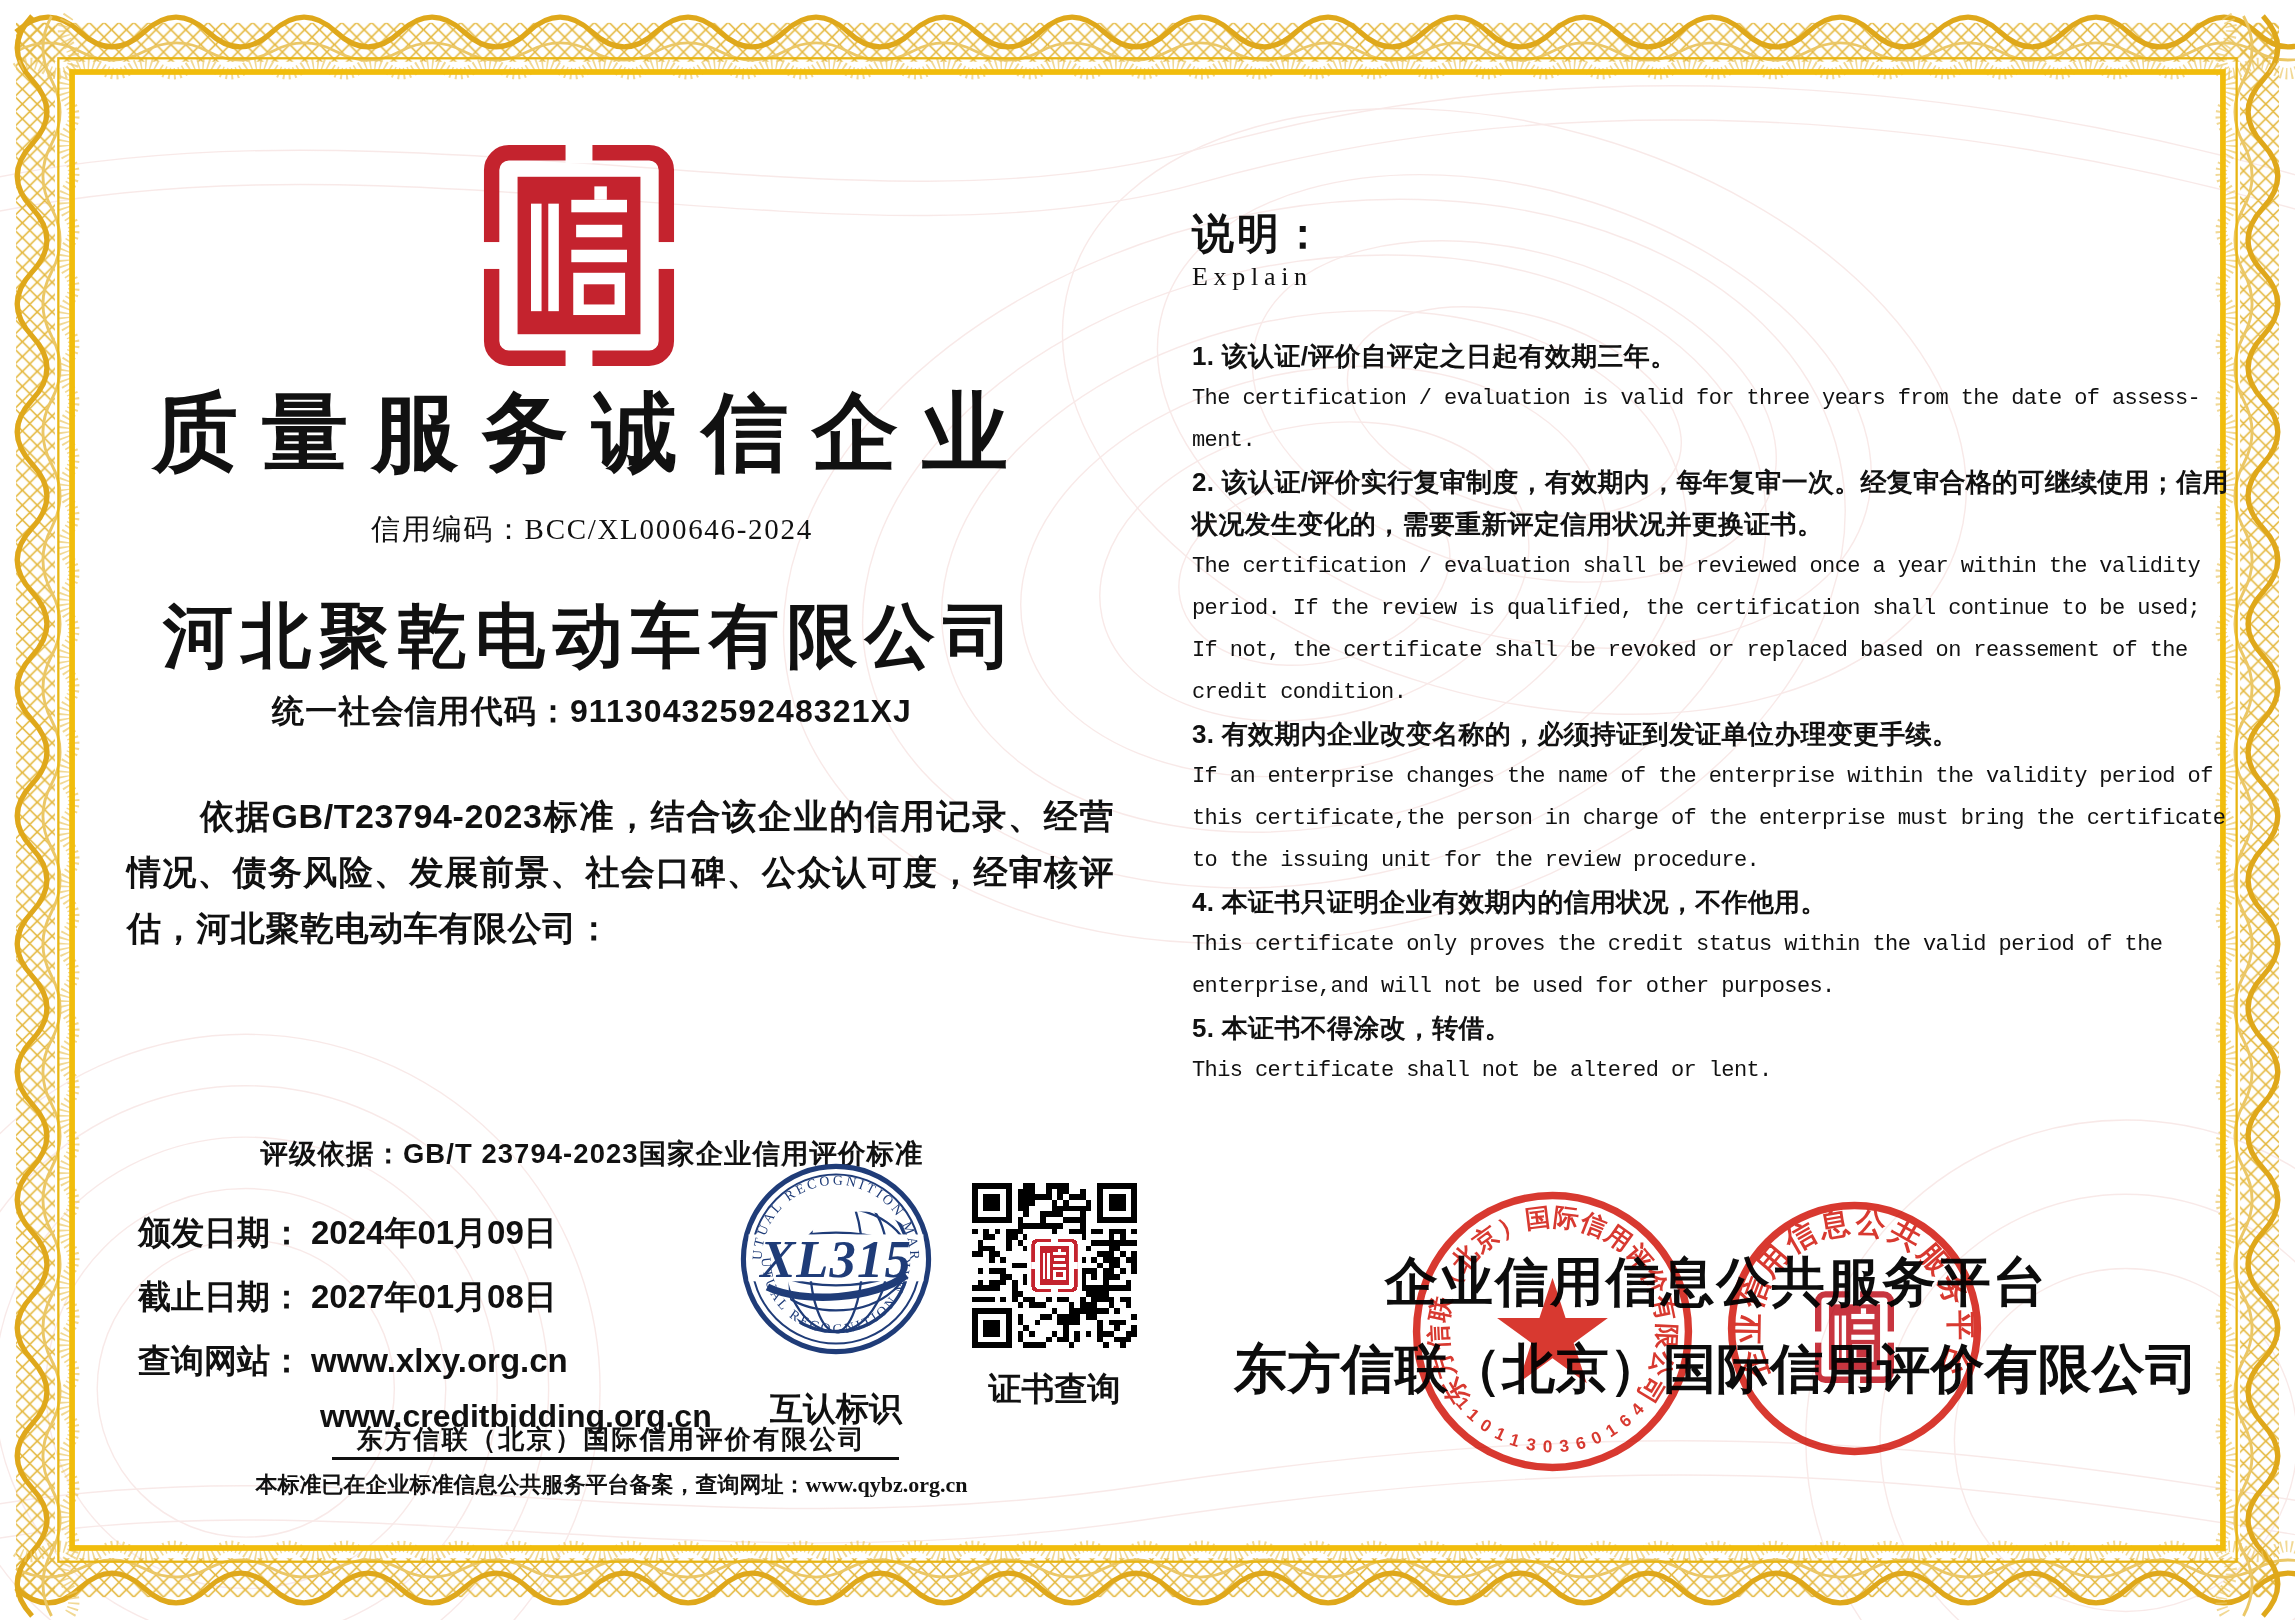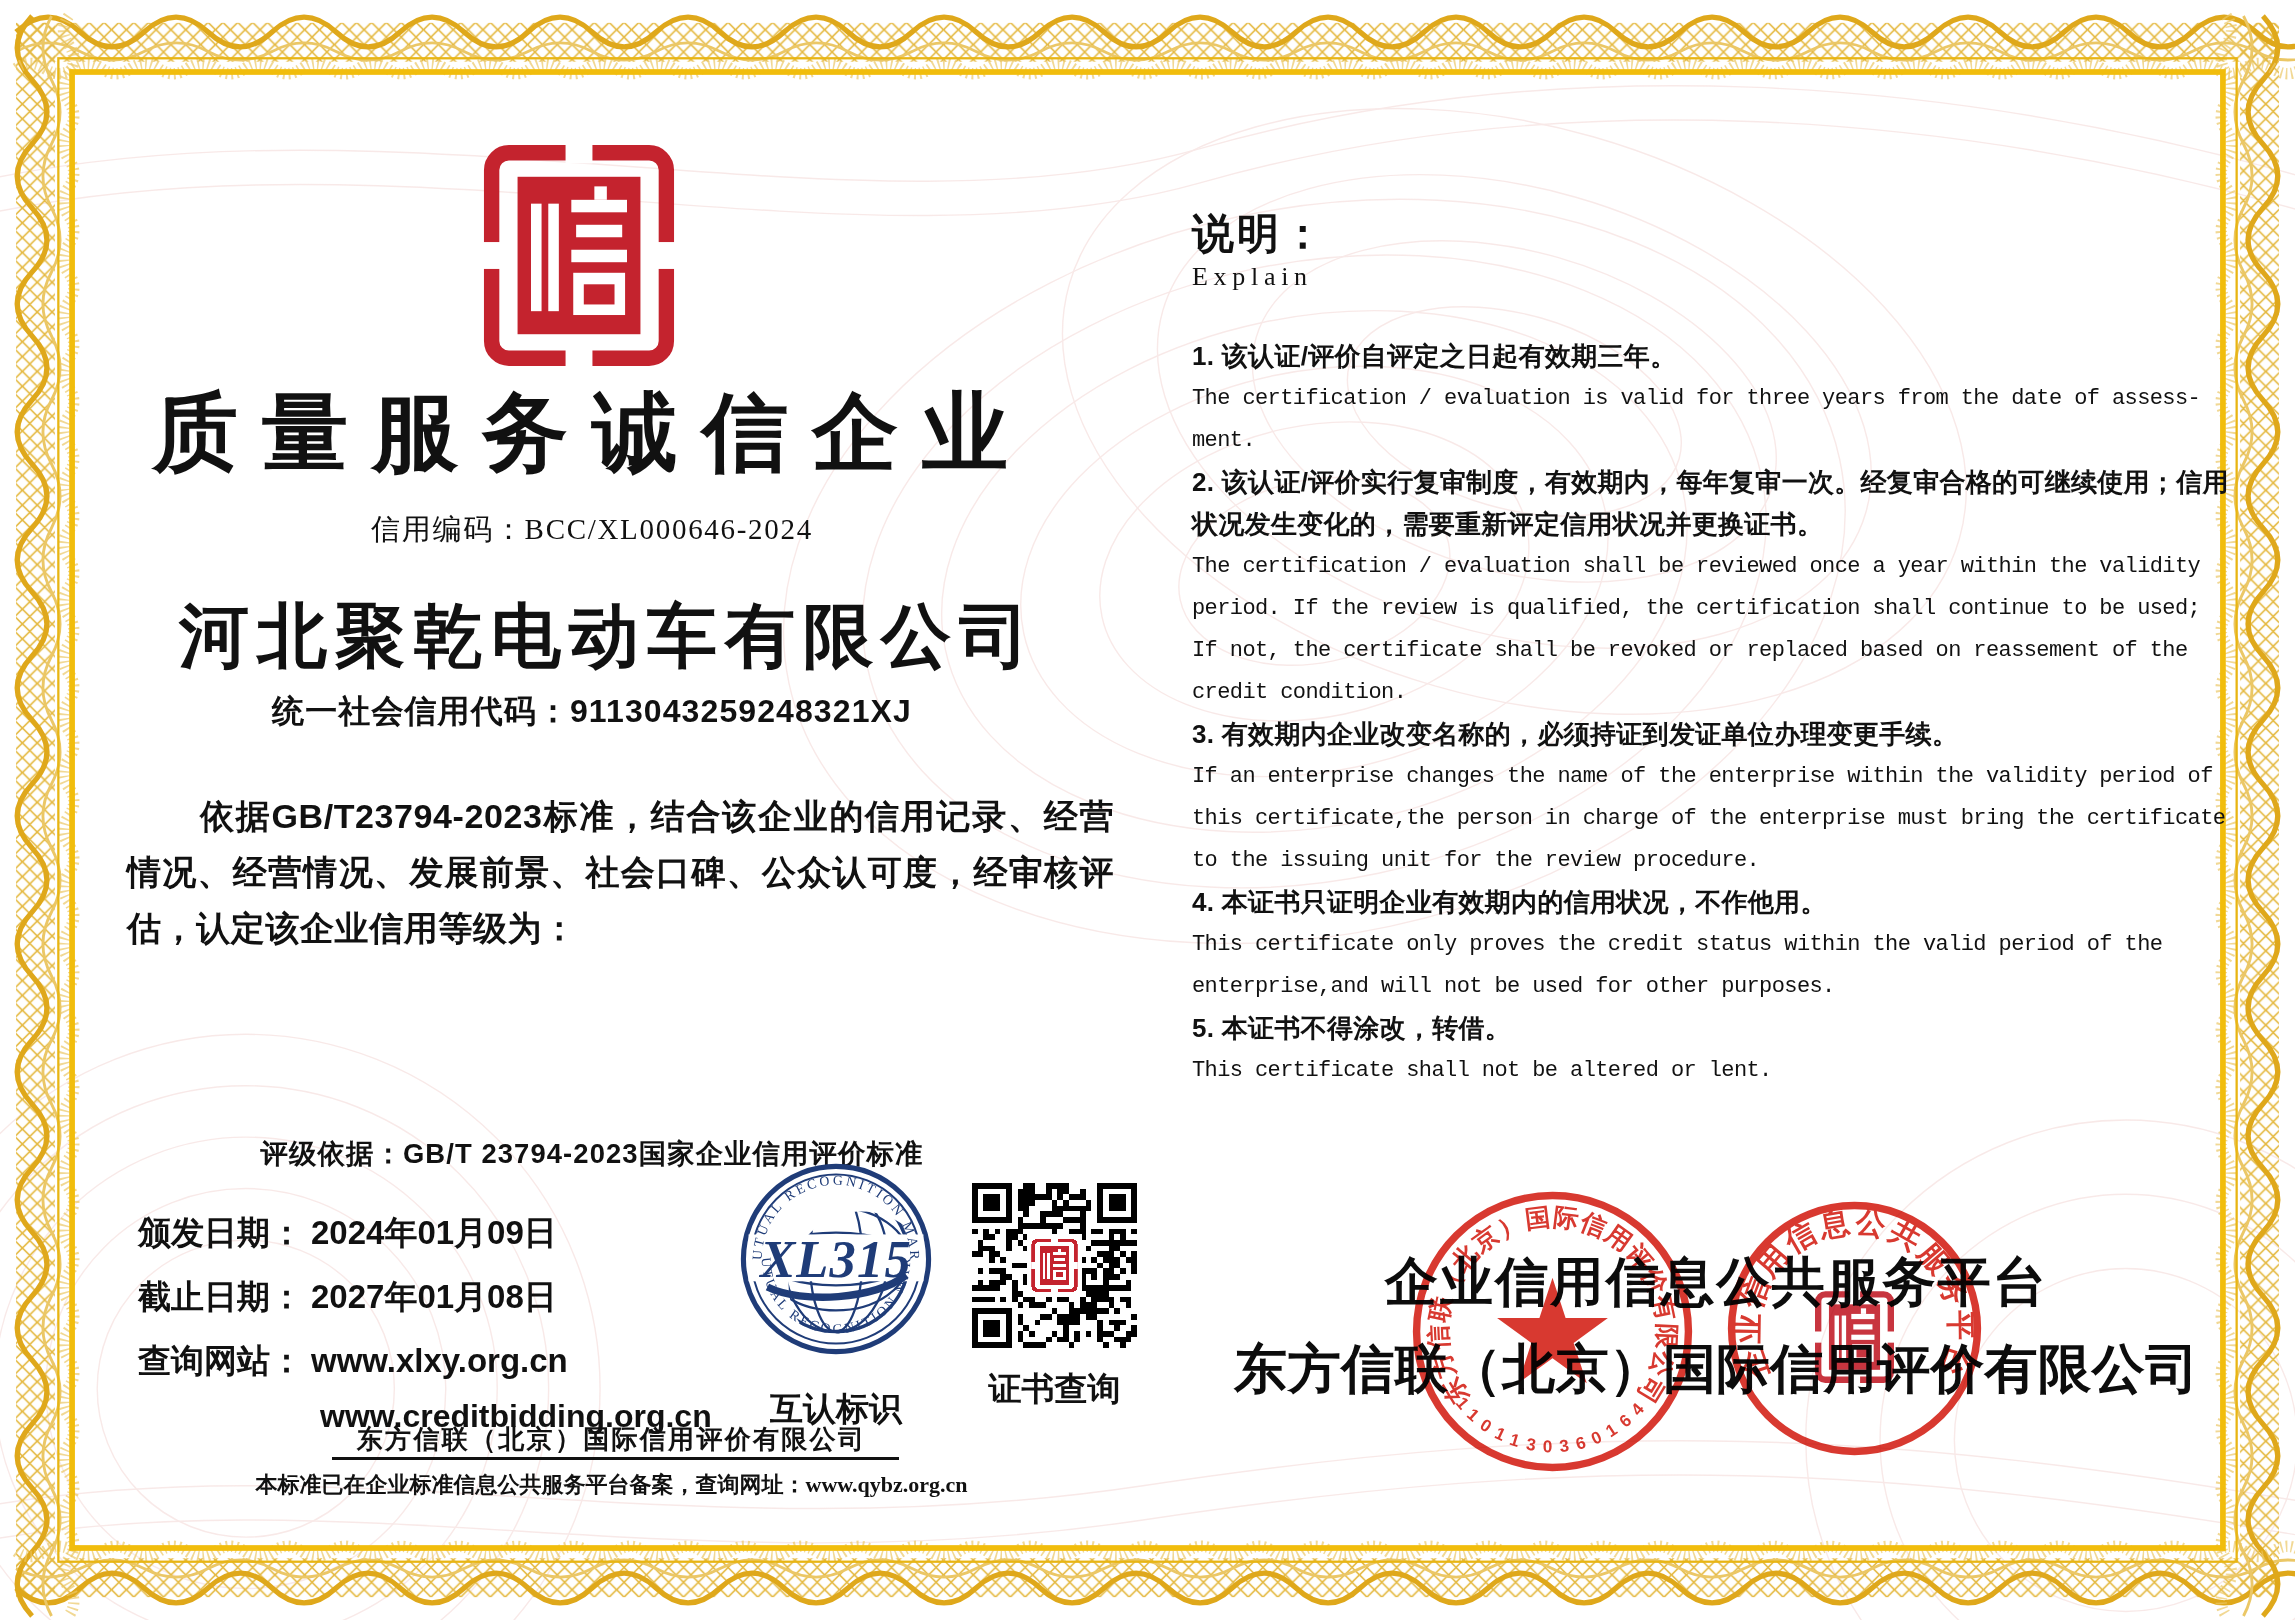--- a/index.html
+++ b/index.html
@@ -8,21 +8,21 @@
   .abs{position:absolute;}
   svg{display:block;}
   
   #bg, #frame{left:0;top:0;pointer-events:none;}
   
   .leftcol-center{left:69px;width:1046px;text-align:center;}
   .cert-title{top:382px;font-size:86px;font-weight:900;letter-spacing:24px;line-height:100px;
               font-family:"Liberation Sans","DejaVu Sans",sans-serif;}
   .credit-code{top:510px;font-size:29px;letter-spacing:1.7px;font-family:"Liberation Serif","DejaVu Serif",serif;}
   .company{top:590px;font-size:70px;font-weight:900;letter-spacing:8px;
-           font-family:"Liberation Serif","DejaVu Serif",serif;padding-left:16px;}
+           font-family:"Liberation Serif","DejaVu Serif",serif;}
   .uscc{top:690px;font-size:32px;font-weight:700;letter-spacing:1.1px;}
   .statement{left:127px;top:788px;width:987px;font-size:34px;font-weight:700;line-height:56px;
              text-indent:73px;text-align:justify;letter-spacing:0.6px;}
   .rating{left:91px;top:944px;width:1052px;text-align:center;color:var(--red);white-space:nowrap;}
   .rating .aaa{font-family:"Liberation Serif","DejaVu Serif",serif;font-size:155px;font-weight:900;letter-spacing:16px;}
   .rating .lvl{font-size:143px;font-weight:900;letter-spacing:0;}
   .rating-basis{top:1136px;font-size:27.4px;font-weight:700;letter-spacing:1.1px;}
   .daterow{left:138px;font-size:33px;font-weight:700;white-space:nowrap;}
   .daterow .val{margin-left:8px;}
   .url2{left:320px;top:1398px;font-size:32px;font-weight:700;}
@@ -132,21 +132,21 @@
   </svg>
 
   <svg class="abs" style="left:483px;top:144px;" width="192" height="223" viewBox="0 0 200 232">
     <use href="#xin" x="0" y="0" width="200" height="232"></use>
   </svg>
 
   <div class="abs leftcol-center cert-title">质量服务诚信企业</div>
   <div class="abs leftcol-center credit-code">信用编码：BCC/XL000646-2024</div>
   <div class="abs leftcol-center company">河北聚乾电动车有限公司</div>
   <div class="abs leftcol-center uscc">统一社会信用代码：9113043259248321XJ</div>
-  <div class="abs statement">依据GB/T23794-2023标准，结合该企业的信用记录、经营情况、经营情况、发展前景、社会口碑、公众认可度，经审核评估，认定该企业信用等级为：</div>
+  <div class="abs statement">依据GB/T23794-2023标准，结合该企业的信用记录、经营情况、债务风险、发展前景、社会口碑、公众认可度，经审核评估，河北聚乾电动车有限公司：</div>
 
   <div class="abs leftcol-center rating-basis">评级依据：GB/T 23794-2023国家企业信用评价标准</div>
 
   <div class="abs daterow" style="top:1211px;">
     <span>颁发日期：</span><span class="val">2024年01月09日</span>
   </div>
   <div class="abs daterow" style="top:1275px;">
     <span>截止日期：</span><span class="val">2027年01月08日</span>
   </div>
   <div class="abs daterow" style="top:1339px;">

